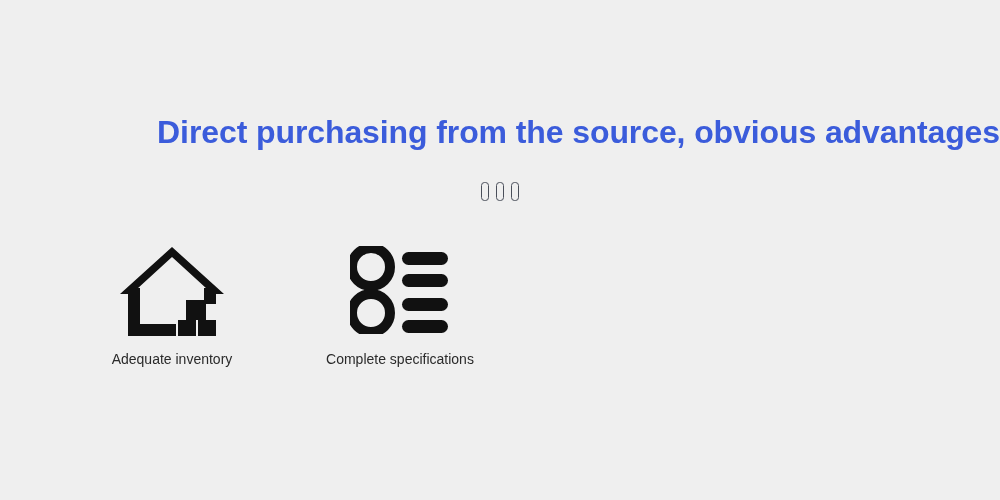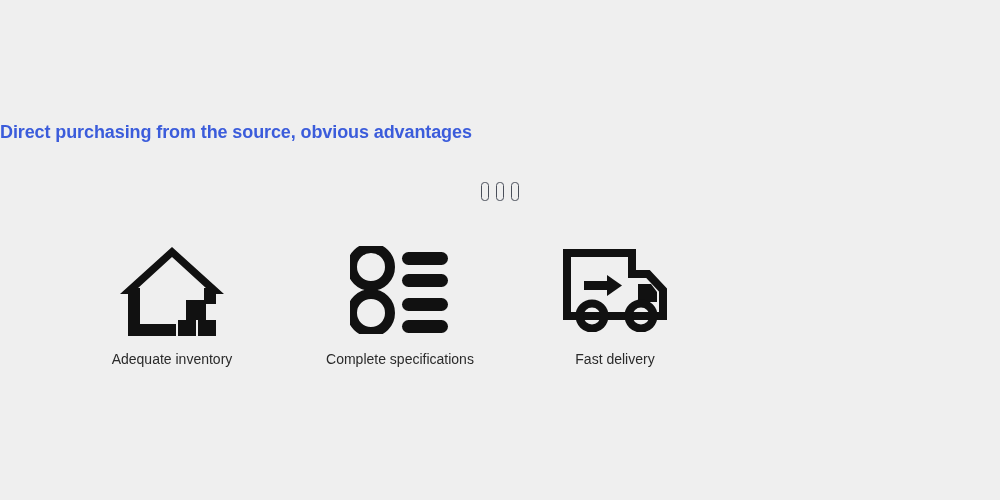--- a/index.html
+++ b/index.html
@@ -21,22 +21,22 @@
     flex-direction: column;
     align-items: center;
   }
 
   
   .title {
     position: absolute;
     top: 116px;
     left: 0;
     right: 0;
-    text-align: left;
-    font-size: 18px;
+    text-align: right;
+    font-size: 32px;
     font-weight: bold;
     color: #3b5cdb;
     letter-spacing: -0.1px;
     line-height: 32px;
     white-space: nowrap;
   }
 
   
   .divider {
     position: absolute;
@@ -144,37 +144,16 @@
             <rect x="52" y="28" width="46" height="13" rx="6.5"></rect>
 
             <rect x="52" y="52" width="46" height="13" rx="6.5"></rect>
             <rect x="52" y="74" width="46" height="13" rx="6.5"></rect>
           </g>
         </svg>
       </div>
       <div class="feature-label">Complete specifications</div>
     </div>
 
-    <div class="feature f2">
-      <div class="feature-icon">
-        <svg width="106" height="84" viewBox="0 0 106 84" aria-hidden="true">
-          <g fill="none" stroke="#111111" stroke-width="8" stroke-linejoin="miter">
-
-            <path d="M5 5 L70 5 L70 26 L86 26 L101 42 L101 68 L5 68 Z"></path>
-          </g>
-          <g fill="#111111">
-
-            <path d="M76 36 L89 36 L95 44 L95 54 L76 54 Z"></path>
-
-            <rect x="22" y="33" width="28" height="9"></rect>
-            <path d="M45 27 L60 37.5 L45 48 Z"></path>
-          </g>
-
-          <circle cx="30" cy="68" r="12.5" fill="none" stroke="#111111" stroke-width="8"></circle>
-          <circle cx="79" cy="68" r="12.5" fill="none" stroke="#111111" stroke-width="8"></circle>
-        </svg>
-      </div>
-      <div class="feature-label">Fast delivery</div>
-    </div>
 
 
   </div>
 </div>
 
 </body></html>

